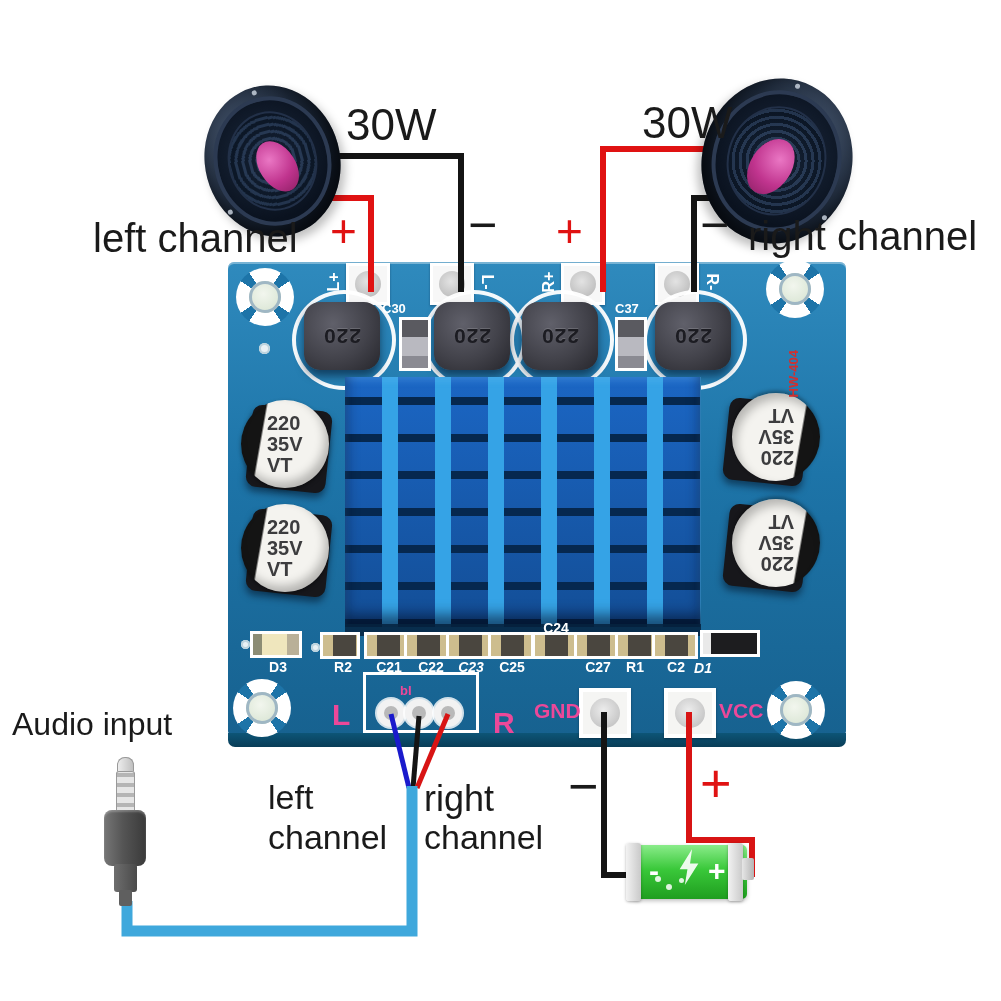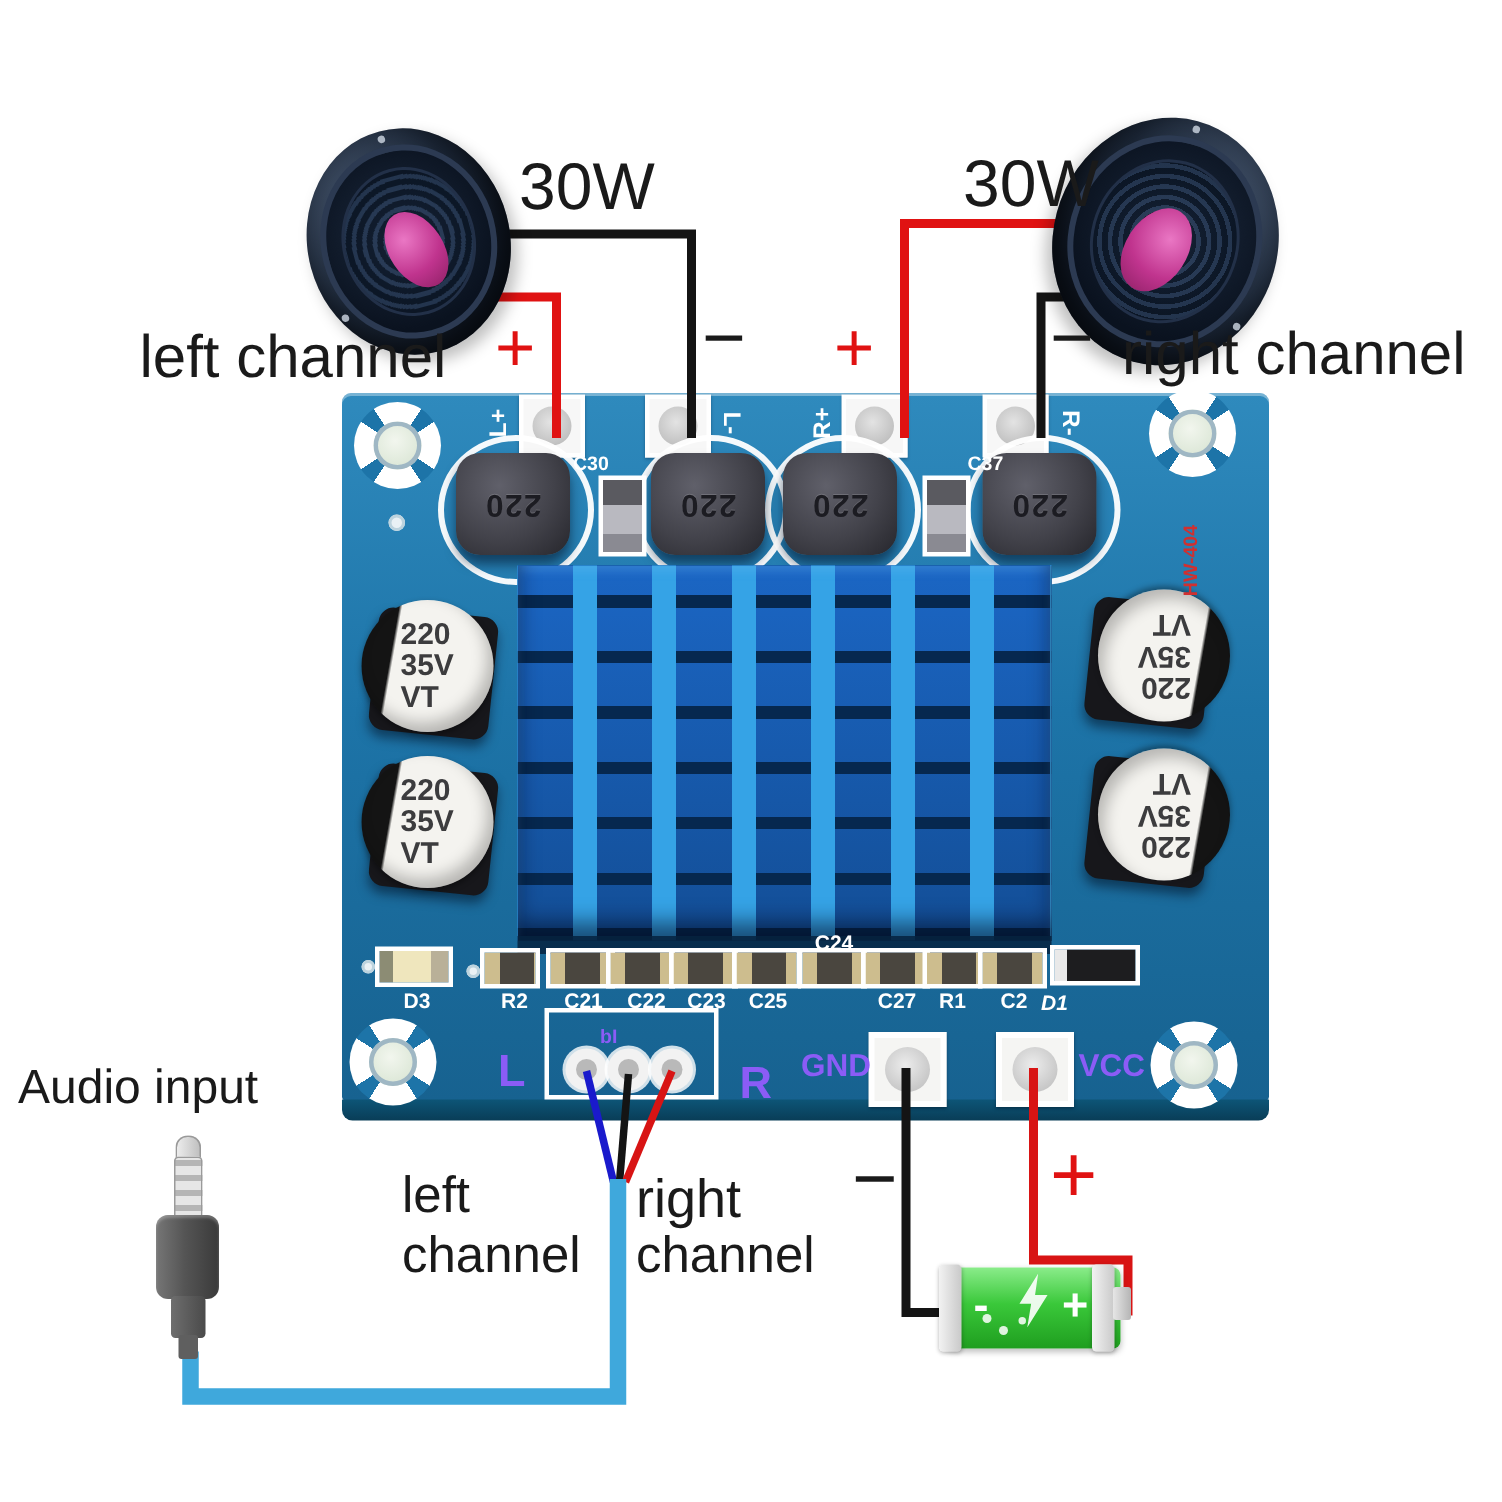--- a/index.html
+++ b/index.html
@@ -68,21 +68,21 @@
   .diode{width:60px;background:linear-gradient(90deg,#e9e9e9 0 8px,#1d1d1f 8px);}
 
   
   .hdr-box{position:absolute;left:363px;top:672px;width:116px;height:61px;border:3px solid #fff;box-sizing:border-box;}
   .hdr-hole{position:absolute;width:28px;height:28px;border-radius:50%;background:#f2f2f2;
        box-shadow:0 0 0 2px rgba(255,255,255,.8);}
   .hdr-hole::after{content:"";position:absolute;left:7px;top:7px;width:14px;height:14px;border-radius:50%;background:#b9b9b9;}
   .pwr-pad{position:absolute;width:52px;height:50px;background:#f5f5f3;box-shadow:inset 0 0 0 4px #fff,0 1px 2px rgba(0,20,40,.5);}
   .pwr-pad::after{content:"";position:absolute;left:11px;top:10px;width:30px;height:30px;border-radius:50%;
        background:radial-gradient(circle at 45% 40%,#ececec 0%,#c6c6c6 75%,#ababab 100%);}
-  .silk{position:absolute;color:#8b5cf6;font-weight:bold;}
+  .silk{position:absolute;color:#ec4899;font-weight:bold;}
 
   
   .speaker{position:absolute;}
   .sp-outer{position:absolute;inset:0;border-radius:50%;
        background:radial-gradient(ellipse at 32% 30%,#46566e 0%,#1b2636 48%,#0c1422 100%);
        box-shadow:inset -8px -12px 20px rgba(0,0,0,.65),3px 6px 10px rgba(0,0,0,.25);}
   .sp-rim{position:absolute;inset:7%;border-radius:50%;border:4px solid #2c3a52;
        background:radial-gradient(circle at 46% 44%,#1d2b40 0%,#0a121f 72%);}
   .sp-cone{position:absolute;inset:17%;border-radius:50%;border:2px solid #223048;
        background:repeating-radial-gradient(circle at 50% 50%,rgba(52,74,106,.55) 0 3px,rgba(10,20,34,.6) 3px 7px),
@@ -152,21 +152,21 @@
   <div class="ind" style="left:522px;top:302px;">
       <span>220</span>
     </div>
   <div class="ind" style="left:655px;top:302px;">
       <span>220</span>
     </div>
 
   <div class="scap" style="left:399px;top:317px;"></div>
   <span class="scap-lbl" style="left:382px;top:301px;">C30</span>
   <div class="scap" style="left:615px;top:317px;"></div>
-  <span class="scap-lbl" style="left:645px;top:301px;">C37</span>
+  <span class="scap-lbl" style="left:615px;top:301px;">C37</span>
 
   <div class="heatsink"></div>
   <div class="heatsink-shadow"></div>
 
   <div class="cap-base" style="left:249px;top:408px;"></div>
   <div class="cap" style="left:241px;top:400px;">
     <div>220</div>
     <div>35V</div>
     <div>VT</div>
   </div>
@@ -193,21 +193,21 @@
 
   <div class="smd led" style="left:250px;top:631px;width:52px;"></div>
   <span class="smd-lbl" style="left:255px;top:659px;">D3</span>
   <div class="smd" style="left:320px;top:632px;width:40px;"></div>
   <span class="smd-lbl" style="left:320px;top:659px;">R2</span>
   <div class="smd" style="left:364px;top:632px;"></div>
   <span class="smd-lbl" style="left:366px;top:659px;">C21</span>
   <div class="smd" style="left:404px;top:632px;"></div>
   <span class="smd-lbl" style="left:408px;top:659px;">C22</span>
   <div class="smd" style="left:446px;top:632px;"></div>
-  <span class="smd-lbl" style="left:448px;top:659px;">C23</span>
+  <span class="smd-lbl" style="left:448px;top:659px;font-style:italic;">C23</span>
   <div class="smd" style="left:488px;top:632px;"></div>
   <span class="smd-lbl" style="left:489px;top:659px;">C25</span>
   <div class="smd" style="left:532px;top:632px;"></div>
   <span class="smd-lbl" style="left:533px;top:620px;">C24</span>
   <div class="smd" style="left:574px;top:632px;"></div>
   <span class="smd-lbl" style="left:575px;top:659px;">C27</span>
   <div class="smd" style="left:615px;top:632px;width:40px;"></div>
   <span class="smd-lbl" style="left:612px;top:659px;">R1</span>
   <div class="smd" style="left:652px;top:632px;"></div>
   <span class="smd-lbl" style="left:653px;top:659px;">C2</span>

